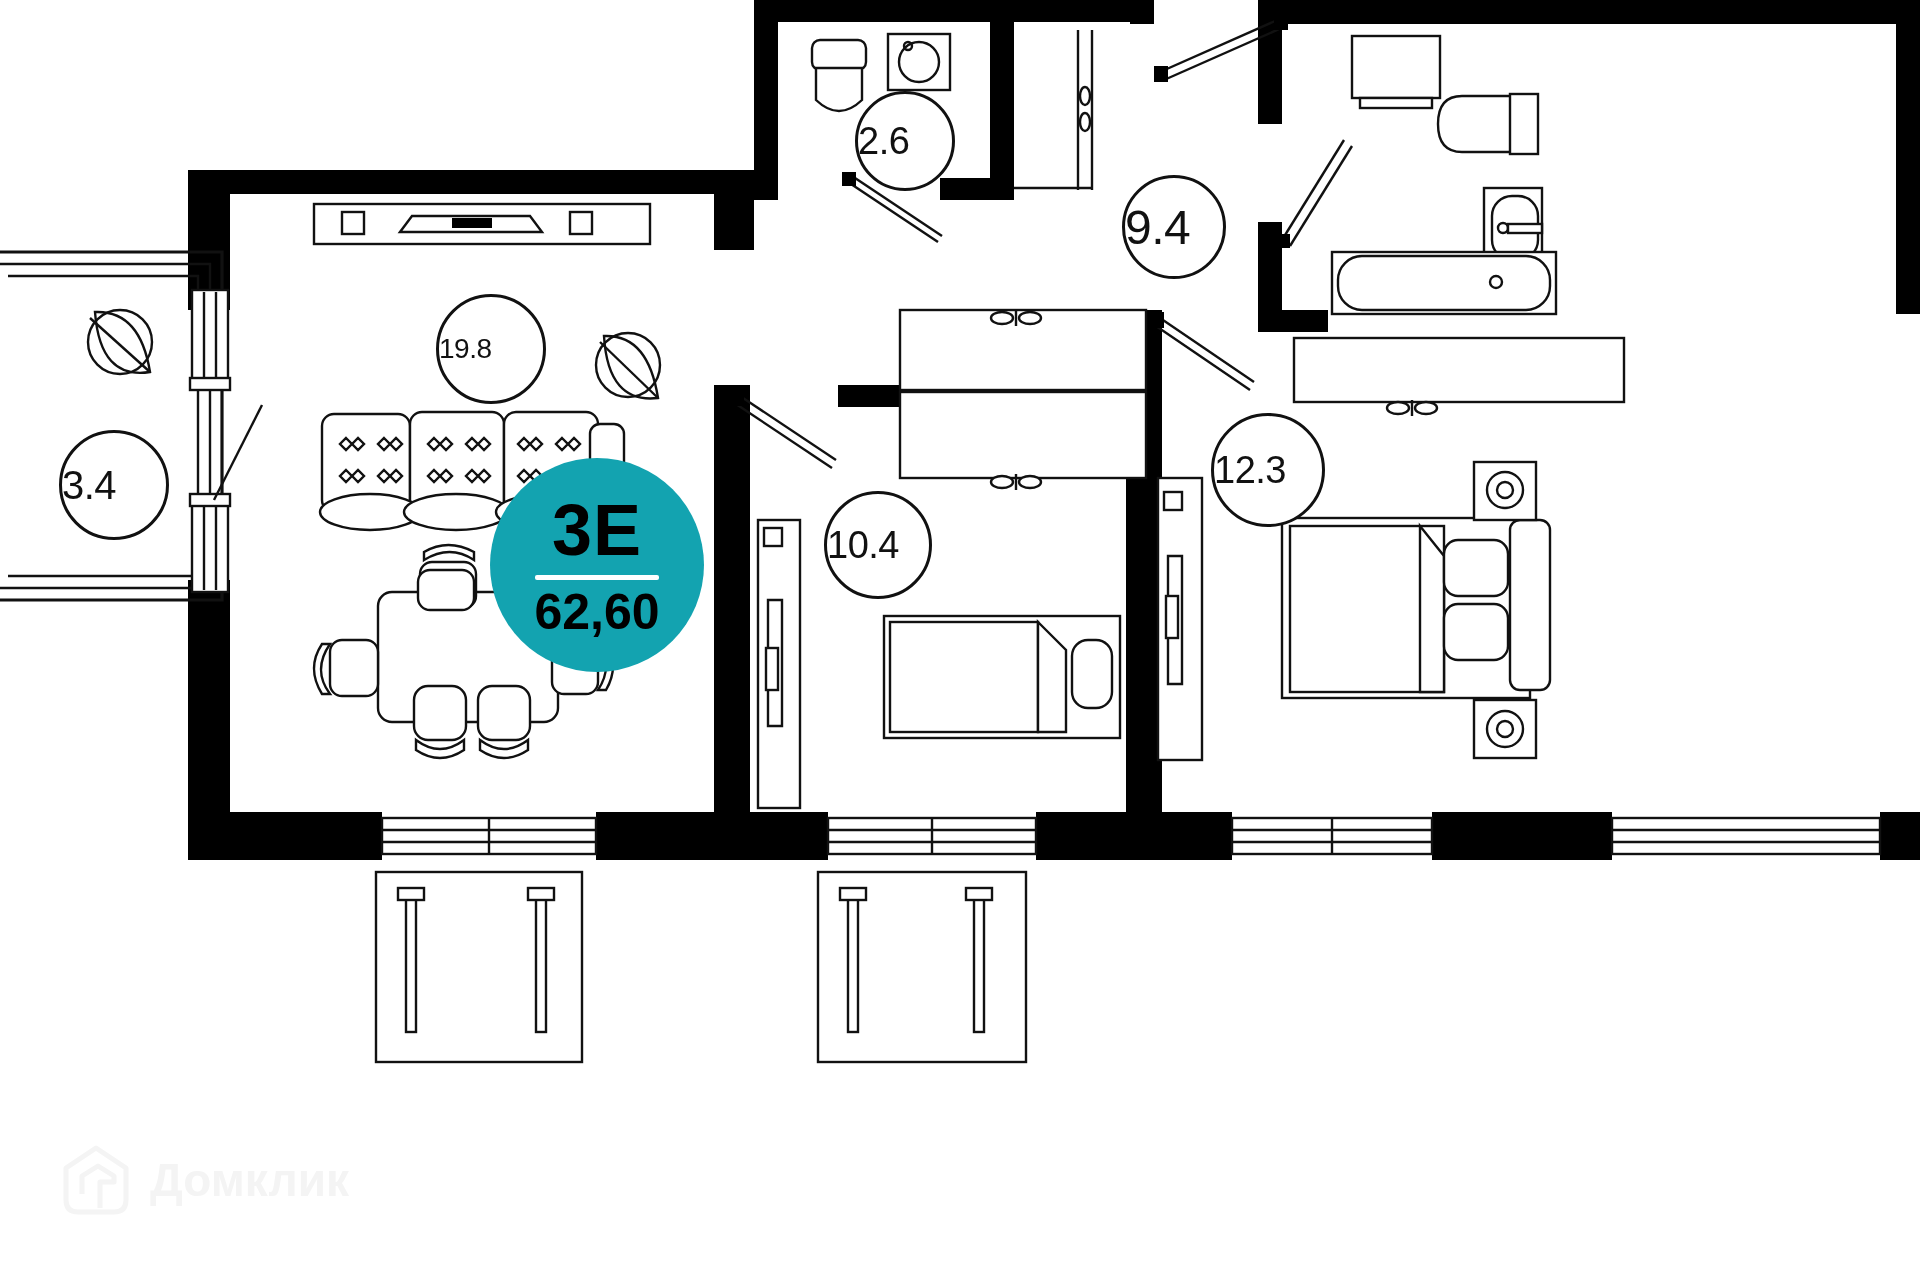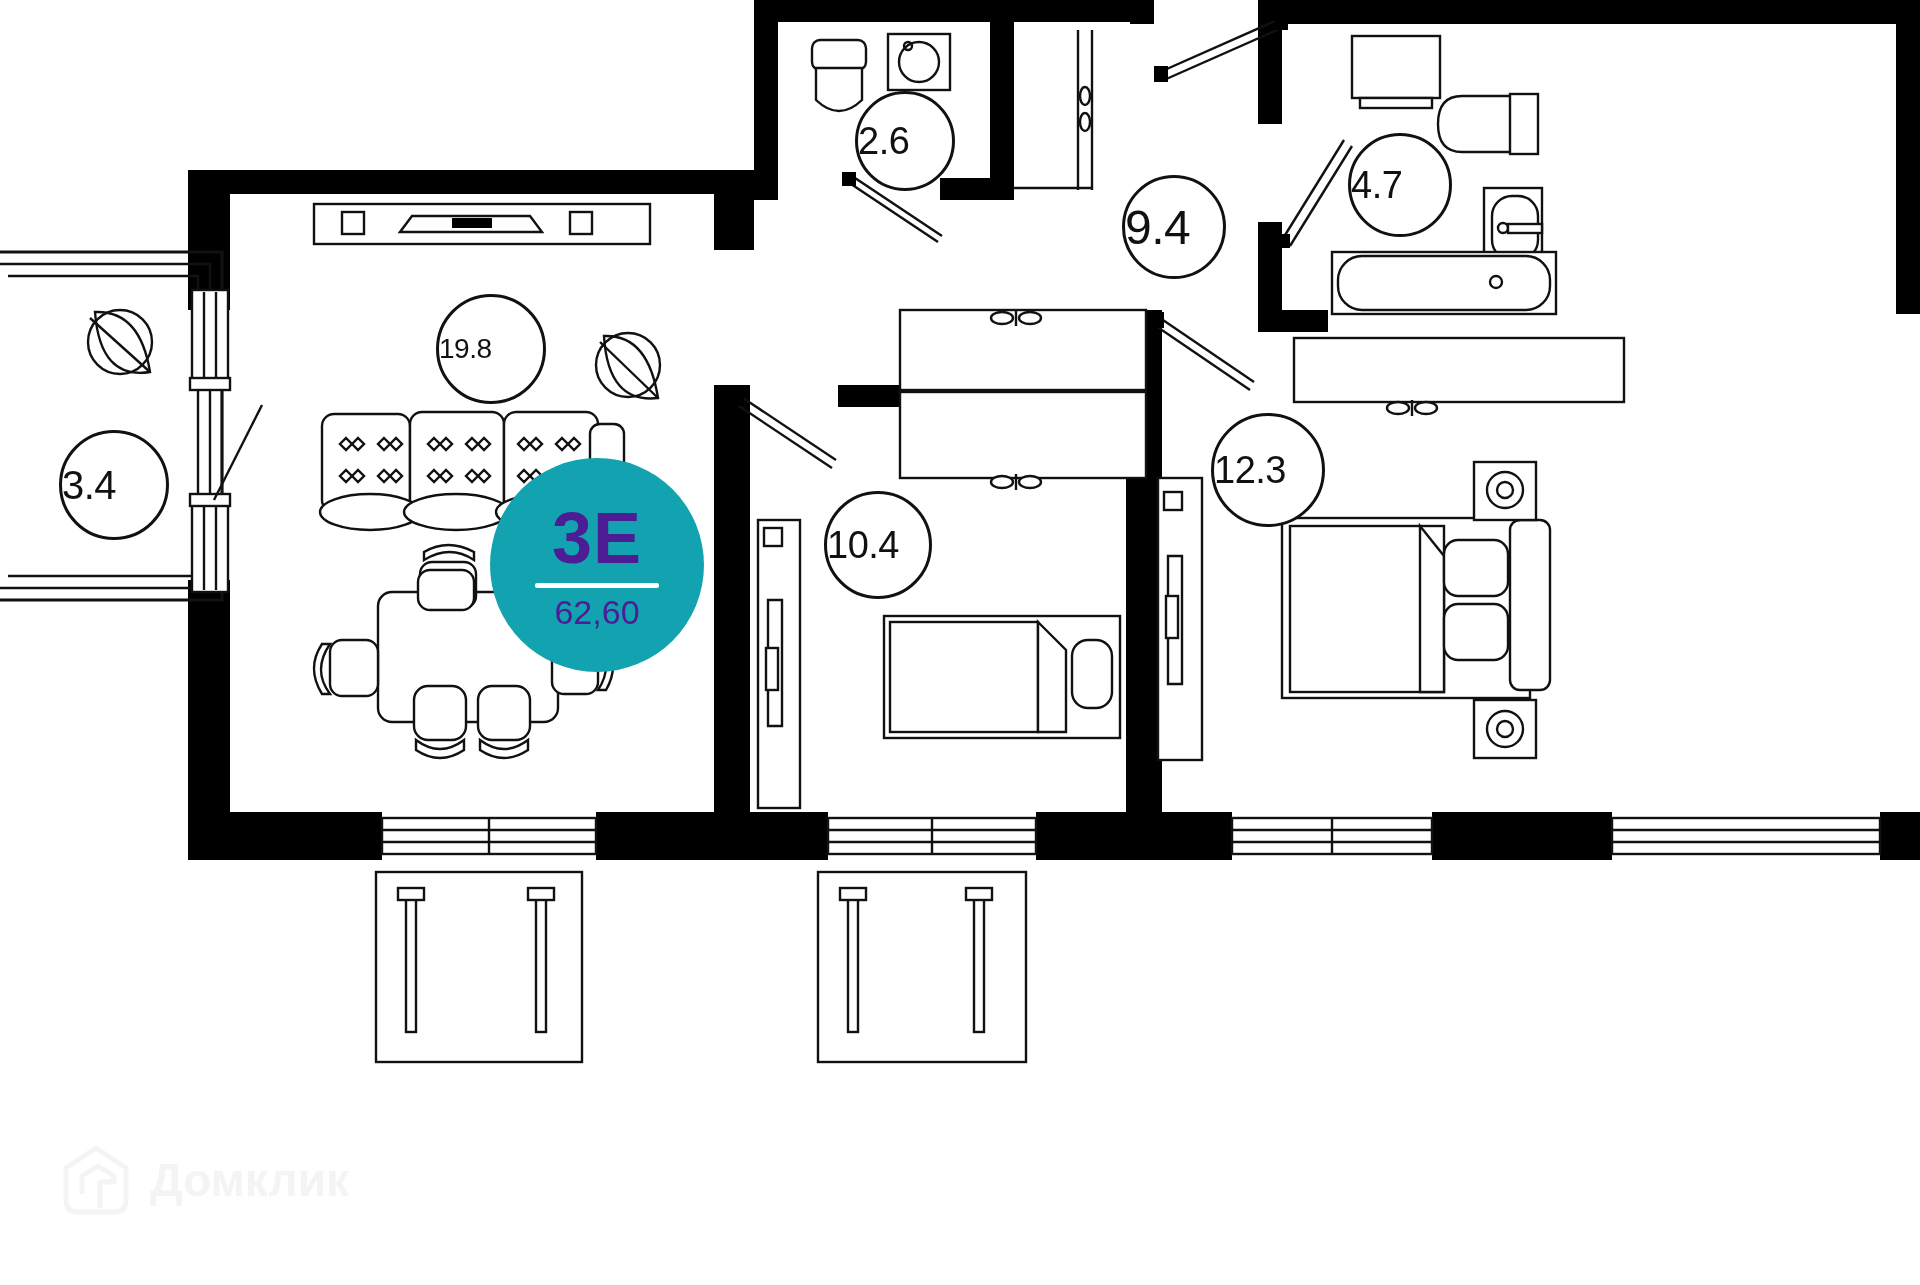--- a/index.html
+++ b/index.html
@@ -16,30 +16,30 @@
     position:absolute;border:3px solid #111;border-radius:50%;
     background:#fff;display:flex;align-items:center;justify-content:flex-start;
     color:#111;font-weight:400;letter-spacing:-0.5px;
     box-sizing:border-box;
   }
 
   
   .badge{
     position:absolute;border-radius:50%;
     display:flex;flex-direction:column;align-items:center;justify-content:center;
-    color:#4c1d95;
+    color:#000000;
   }
   .badge .type{
     font-size:72px;font-weight:700;line-height:1;letter-spacing:1px;
   }
   .badge .rule{
     width:124px;height:5px;background:#ffffff;margin:9px 0 7px 0;border-radius:2px;
   }
   .badge .size{
-    font-size:34px;font-weight:400;line-height:1;letter-spacing:0px;
+    font-size:50px;font-weight:700;line-height:1;letter-spacing:0px;
   }
 
   
   .watermark{
     position:absolute;display:flex;align-items:center;gap:16px;
     opacity:1;pointer-events:none;
   }
   .watermark .wm-text{
     font-size:46px;font-weight:700;color:#f4f4f4;letter-spacing:0px;
     text-transform:none;
@@ -341,23 +341,20 @@
   </div>
 
   <div class="area-label" style="left:855px;top:91px;width:100px;height:100px;font-size:38px;">
     <span>2.6</span>
   </div>
 
   <div class="area-label" style="left:1122px;top:175px;width:104px;height:104px;font-size:48px;">
     <span>9.4</span>
   </div>
 
-  <div class="area-label" style="left:1348px;top:133px;width:104px;height:104px;font-size:38px;">
-    <span>4.7</span>
-  </div>
 
   <div class="area-label" style="left:824px;top:491px;width:108px;height:108px;font-size:38px;">
     <span>10.4</span>
   </div>
 
   <div class="area-label" style="left:1211px;top:413px;width:114px;height:114px;font-size:38px;">
     <span>12.3</span>
   </div>
 
   <div class="badge" style="left:490px;top:458px;width:214px;height:214px;background:#13a3b0;">

